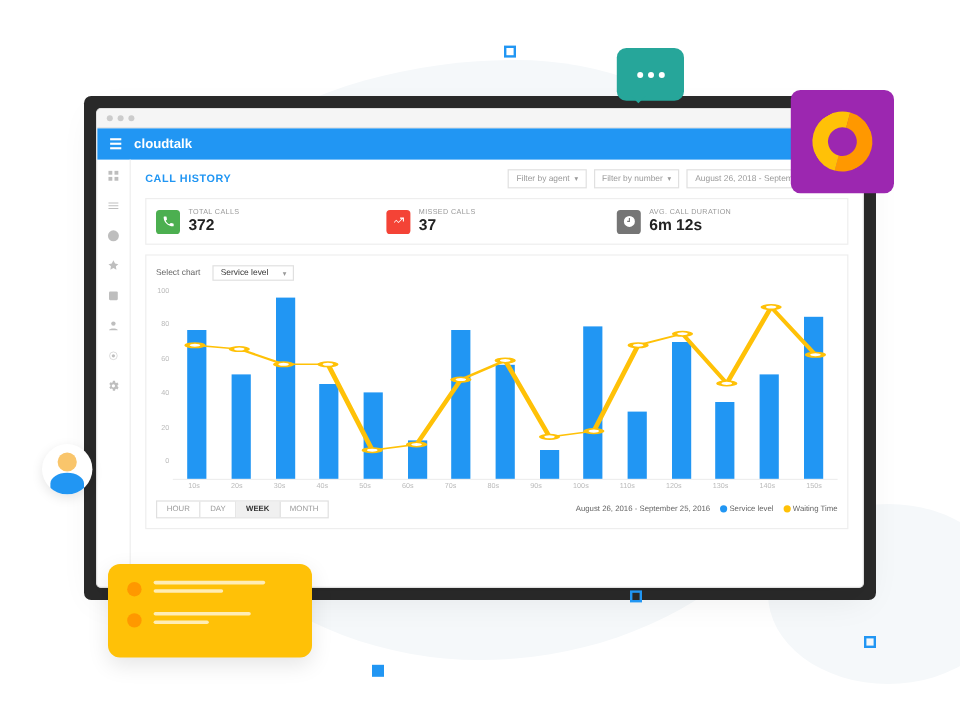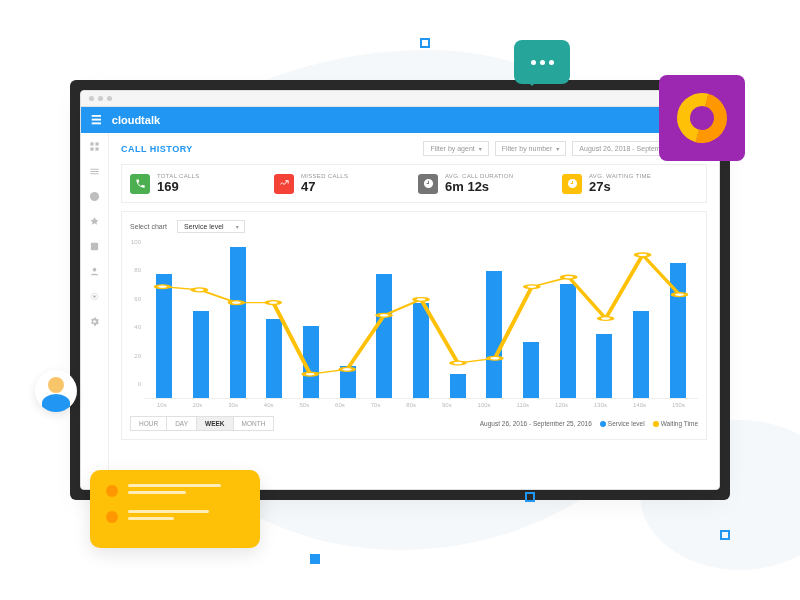--- a/index.html
+++ b/index.html
@@ -169,54 +169,43 @@
 
       <div class="stats" id="stats-row">
           <div class="stat">
             <div class="stat-icon" style="background:#4caf50">
               <svg viewBox="0 0 24 24">
                 <path d="M6.6 10.8c1.4 2.8 3.8 5.2 6.6 6.6l2.2-2.2c.3-.3.7-.4 1-.2 1.2.4 2.5.6 3.8.6.6 0 1 .4 1 1V20c0 .6-.4 1-1 1C10.6 21 3 13.4 3 4c0-.6.4-1 1-1h3.4c.6 0 1 .4 1 1 0 1.3.2 2.6.6 3.8.1.4 0 .8-.2 1l-2.2 2z"></path>
               </svg>
             </div>
             <div>
               <div class="stat-label">TOTAL CALLS</div>
-              <div class="stat-value">169</div>
+              <div class="stat-value">372</div>
             </div>
           </div>
           <div class="stat">
             <div class="stat-icon" style="background:#f44336">
               <svg viewBox="0 0 24 24">
                 <path d="M19 7l-8 8-4-4-4 4v-2l4-4 4 4 8-8z M19 7h-5V5h7v7h-2z"></path>
               </svg>
             </div>
             <div>
               <div class="stat-label">MISSED CALLS</div>
-              <div class="stat-value">47</div>
+              <div class="stat-value">37</div>
             </div>
           </div>
           <div class="stat">
             <div class="stat-icon" style="background:#757575">
               <svg viewBox="0 0 24 24">
                 <path d="M12 2a10 10 0 100 20 10 10 0 000-20zm1 11h-5v-2h3V6h2z"></path>
               </svg>
             </div>
             <div>
               <div class="stat-label">AVG. CALL DURATION</div>
               <div class="stat-value">6m 12s</div>
-            </div>
-          </div>
-          <div class="stat">
-            <div class="stat-icon" style="background:#ffc107">
-              <svg viewBox="0 0 24 24">
-                <path d="M12 2a10 10 0 100 20 10 10 0 000-20zm1 11h-5v-2h3V6h2z"></path>
-              </svg>
-            </div>
-            <div>
-              <div class="stat-label">AVG. WAITING TIME</div>
-              <div class="stat-value">27s</div>
             </div>
           </div>
         </div>
 
       <div class="chart-panel">
         <div class="chart-ctrl">
           <span class="chart-ctrl-label">Select chart</span>
           <div class="select"><span>Service level</span></div>
         </div>
         <div class="chart-area">

